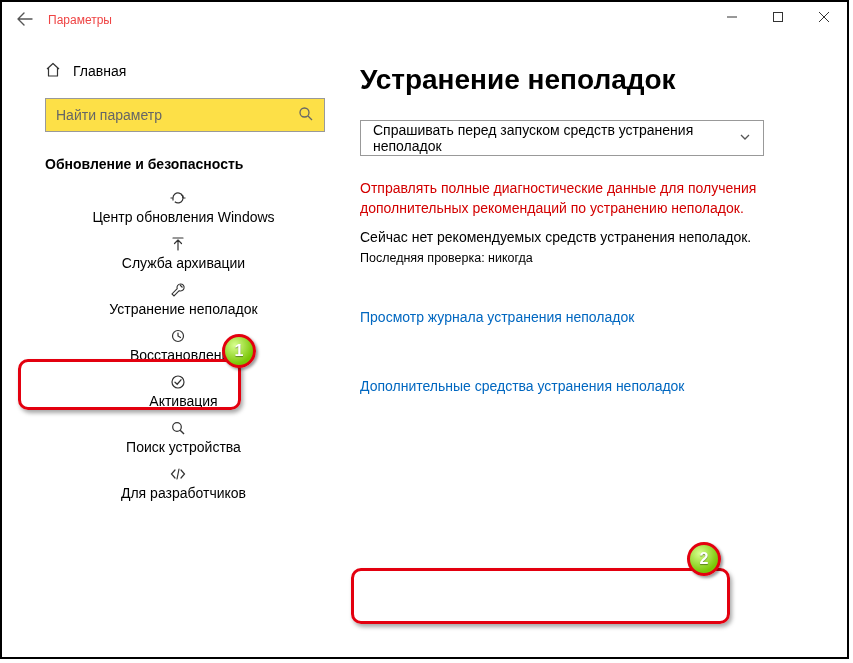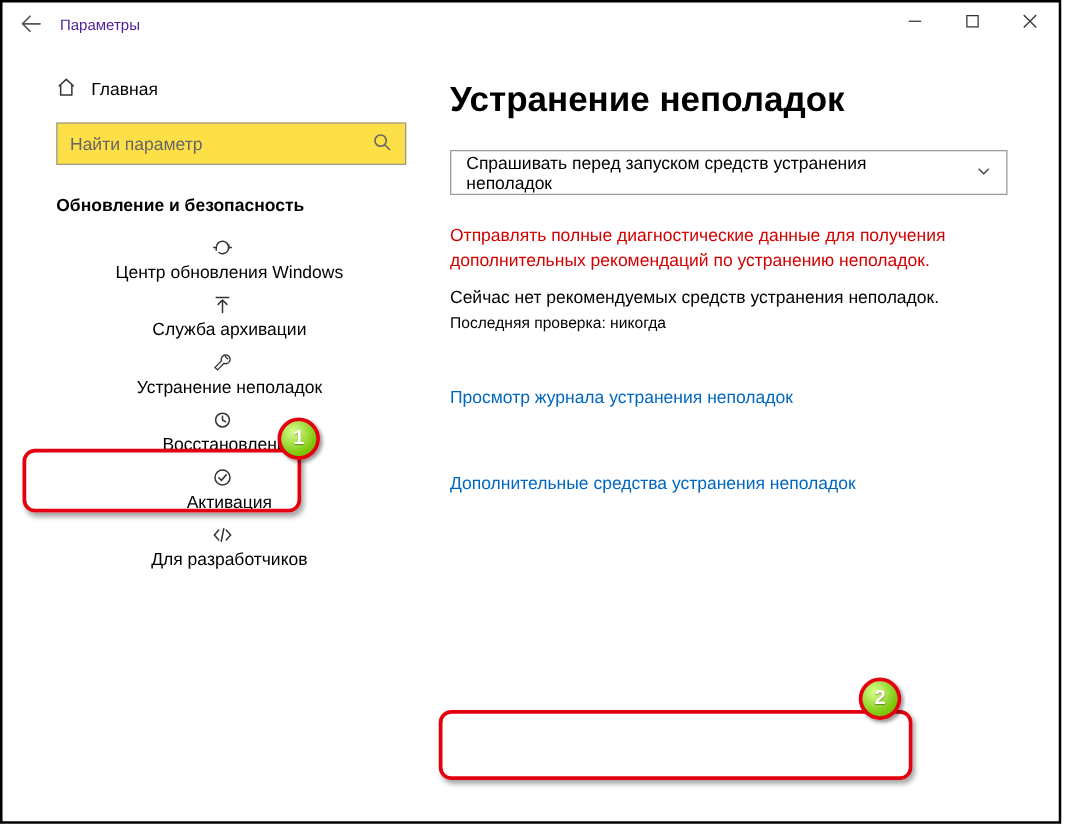--- a/index.html
+++ b/index.html
@@ -27,21 +27,21 @@
     display: flex;
     align-items: center;
     font-size: 12px;
   }
   .back {
     width: 46px;
     text-align: center;
     color: #555;
     font-size: 14px;
   }
-  .title { color: #4c1d95; }
+  .title { color: #ef4444; }
   .wincontrols {
     position: absolute;
     right: 0; top: 0;
     display: flex;
   }
   .wc {
     width: 46px;
     height: 30px;
     display: flex;
     align-items: center;
@@ -133,21 +133,21 @@
   }
   .dropdown {
     border: 1px solid #999;
     height: 36px;
     display: flex;
     align-items: center;
     justify-content: space-between;
     padding: 0 12px;
     font-size: 14px;
     color: #000;
-    width: 446px;
+    width: 404px;
     box-sizing: border-box;
     margin-bottom: 22px;
     gap: 24px;
   }
   .dropdown .chev { color: #555; }
   .red-text {
     color: #d30000;
     line-height: 1.45;
     margin: 0 0 10px 0;
   }
@@ -294,20 +294,29 @@
       <div class="nav-item">
         <span class="ic">
           <svg width="16" height="16" viewBox="0 0 16 16">
               <circle cx="8" cy="8" r="6" stroke="#333" stroke-width="1.2" fill="none"></circle>
               <path d="M5 8.2 L7.2 10.2 L11 5.8" stroke="#333" stroke-width="1.3" fill="none" stroke-linecap="round"></path>
             </svg>
         </span>
         <span>Активация</span>
       </div>
 
+      <div class="nav-item">
+        <span class="ic">
+          <svg width="16" height="16" viewBox="0 0 16 16">
+              <circle cx="7" cy="7" r="4.3" stroke="#333" stroke-width="1.2" fill="none"></circle>
+              <line x1="10.2" y1="10.2" x2="14" y2="14" stroke="#333" stroke-width="1.4"></line>
+            </svg>
+        </span>
+        <span>Поиск устройства</span>
+      </div>
 
       <div class="nav-item">
         <span class="ic">
           <svg width="16" height="16" viewBox="0 0 16 16">
               <path d="M5 4 L1.5 8 L5 12 M11 4 L14.5 8 L11 12 M9 3 L7 13" stroke="#333" stroke-width="1.2" fill="none" stroke-linecap="round"></path>
             </svg>
         </span>
         <span>Для разработчиков</span>
       </div>
 

